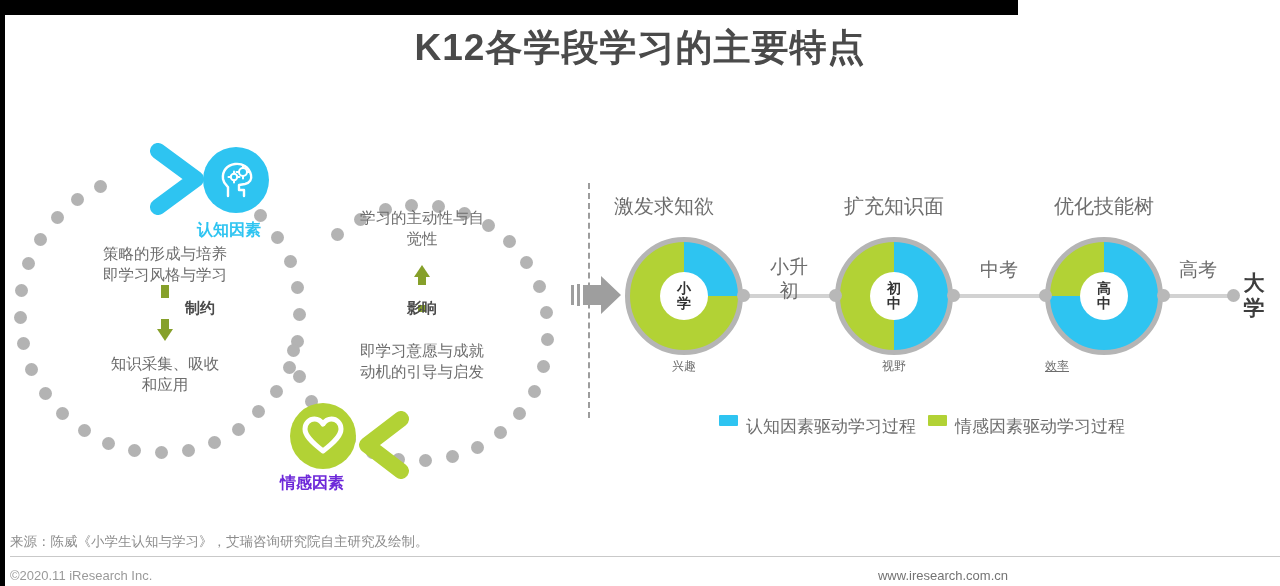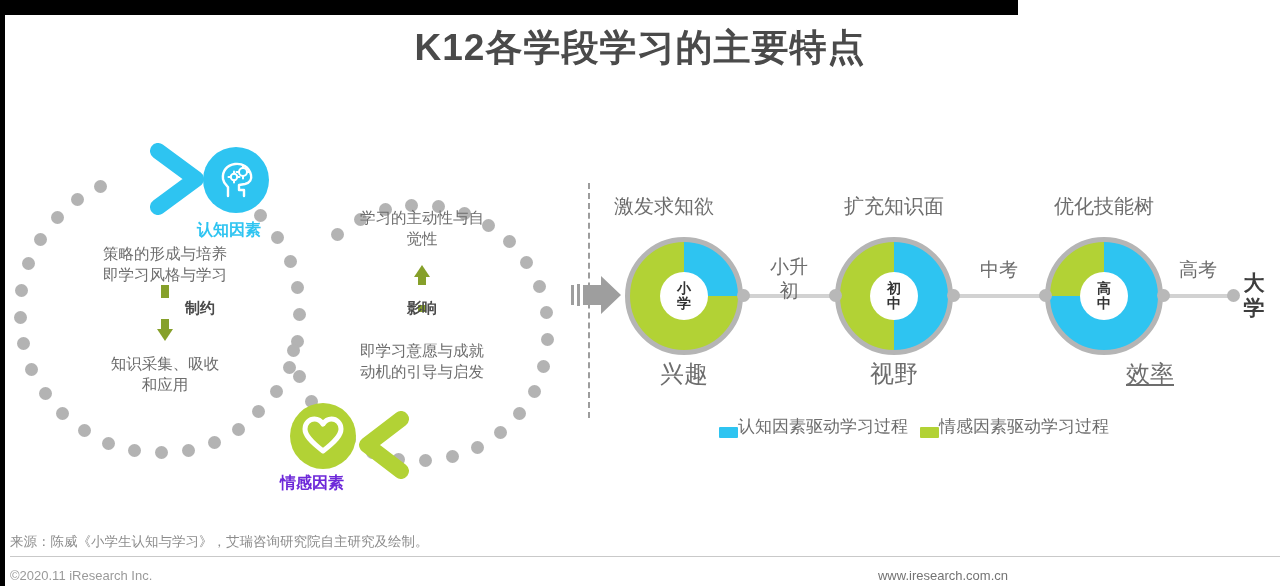--- a/index.html
+++ b/index.html
@@ -97,21 +97,21 @@
   .stage-title {
     position: absolute;
     color: #6d6d6d;
     font-size: 20px;
     white-space: nowrap;
     text-align: center;
   }
   .stage-sub {
     position: absolute;
     color: #6d6d6d;
-    font-size: 24px;
+    font-size: 12px;
     white-space: nowrap;
     text-align: center;
   }
   .donut { position: absolute; }
   .donut-hub {
     position: absolute;
     border-radius: 50%;
     background: #ffffff;
     display: flex;
     align-items: center;
@@ -157,21 +157,21 @@
   .legend {
     position: absolute;
     left: 714px; top: 400px;
     display: flex;
     align-items: center;
     gap: 12px;
     font-size: 17px;
     color: #6d6d6d;
     white-space: nowrap;
   }
-  .legend-item { display: flex; align-items: flex-end; }
+  .legend-item { display: flex; align-items: flex-start; gap: 8px; }
   .swatch { width: 19px; height: 11px; border-radius: 1px; display: inline-block; }
   
   .source {
     position: absolute;
     left: 5px; top: 518px;
     font-size: 13.5px;
     color: #8c8c8c;
     white-space: nowrap;
   }
   .rule {
@@ -372,21 +372,21 @@
       <div class="donut" style="left: 1040px; top: 222px;"><svg width="118" height="118" viewBox="0 0 118 118">
           <path d="M 59 59 L 59 4 A 55 55 0 1 1 4 59.00000000000001 Z" fill="#2ec4f1"></path>
           <path d="M 59 59 L 4 59.00000000000001 A 55 55 0 0 1 58.99999999999999 4 Z" fill="#b2d235"></path>
           <circle cx="59" cy="59" r="56.5" fill="none" stroke="#b5b5b5" stroke-width="5"></circle>
         </svg></div>
       <div class="donut-hub" style="left: 1075px; top: 257px; width: 48px; height: 48px;">
         <span>高</span>
         <span>中</span>
       </div>
       <div class="stage-title" style="left: 1019px; top: 178px; width: 160px;">优化技能树</div>
-      <div class="stage-sub" style="left: 1065px; top: 343px; width: 160px; text-decoration: underline;">效率</div>
+      <div class="stage-sub" style="left: 972px; top: 343px; width: 160px; text-decoration: underline;">效率</div>
       <div class="connector" style="left: 738px; width: 92px;"></div>
       <div class="node" style="left: 732px;"></div>
       <div class="node" style="left: 824px;"></div>
       <div class="exam-label" style="left: 734px; width: 100px; top: 240px;">
         <div>小升</div>
         <div>初</div>
       </div>
       <div class="connector" style="left: 948px; width: 92px;"></div>
       <div class="node" style="left: 942px;"></div>
       <div class="node" style="left: 1034px;"></div>

